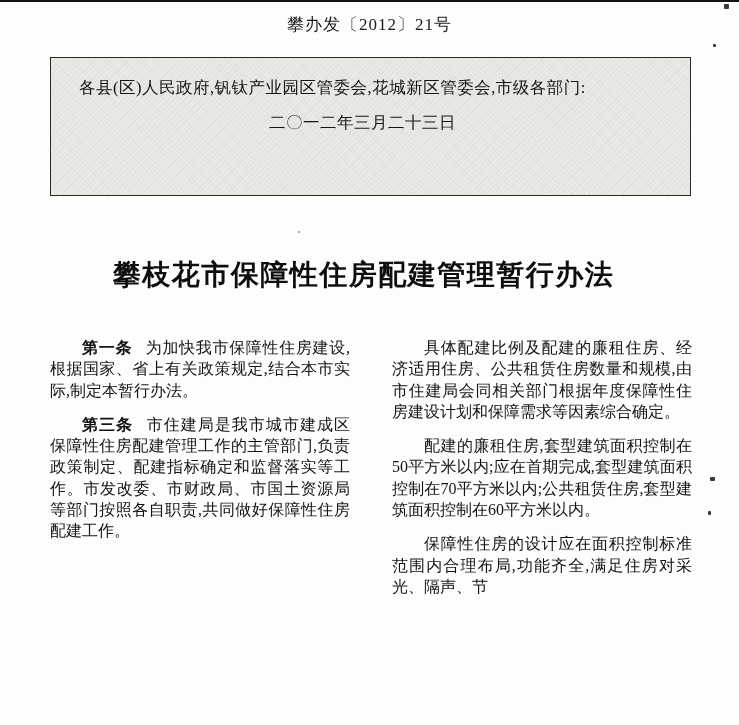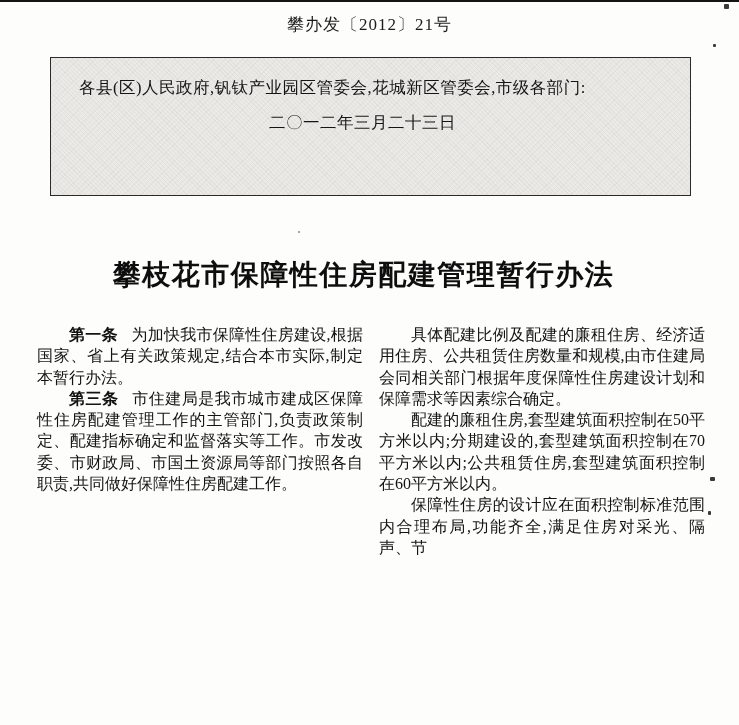--- a/index.html
+++ b/index.html
@@ -78,21 +78,21 @@
     left: 37px;
     width: 668px;
     display: flex;
     gap: 16px;
   }
   .column {
     width: 326px;
     flex: 0 0 326px;
   }
   .clause {
-    margin: 0;
+    margin: 13px;
     font-size: 16px;
     line-height: 21.3px;
     text-align: justify;
     text-indent: 2em;
     color: #131313;
   }
   .clause-label {
     font-weight: bold;
     margin-right: 0.85em;
   }
@@ -133,21 +133,21 @@
       <p class="clause">
         <span class="clause-label">第三条</span><span>市住建局是我市城市建成区保障性住房配建管理工作的主管部门,负责政策制定、配建指标确定和监督落实等工作。市发改委、市财政局、市国土资源局等部门按照各自职责,共同做好保障性住房配建工作。</span>
       </p>
     </div>
 
     <div class="column">
       <p class="clause">
         <span class="clause-label"></span><span>具体配建比例及配建的廉租住房、经济适用住房、公共租赁住房数量和规模,由市住建局会同相关部门根据年度保障性住房建设计划和保障需求等因素综合确定。</span>
       </p>
       <p class="clause">
-        <span class="clause-label"></span><span>配建的廉租住房,套型建筑面积控制在50平方米以内;分期建设的,套型建筑面积控制在70平方米以内;公共租赁住房,套型建筑面积控制在60平方米以内。</span>
+        <span class="clause-label"></span><span>配建的廉租住房,套型建筑面积控制在50平方米以内;应在首期完成,套型建筑面积控制在70平方米以内;公共租赁住房,套型建筑面积控制在60平方米以内。</span>
       </p>
       <p class="clause">
         <span class="clause-label"></span><span>保障性住房的设计应在面积控制标准范围内合理布局,功能齐全,满足住房对采光、隔声、节</span>
       </p>
     </div>
 
   </div>
 
   <div class="speck s1"></div>
   <div class="speck s2"></div>

